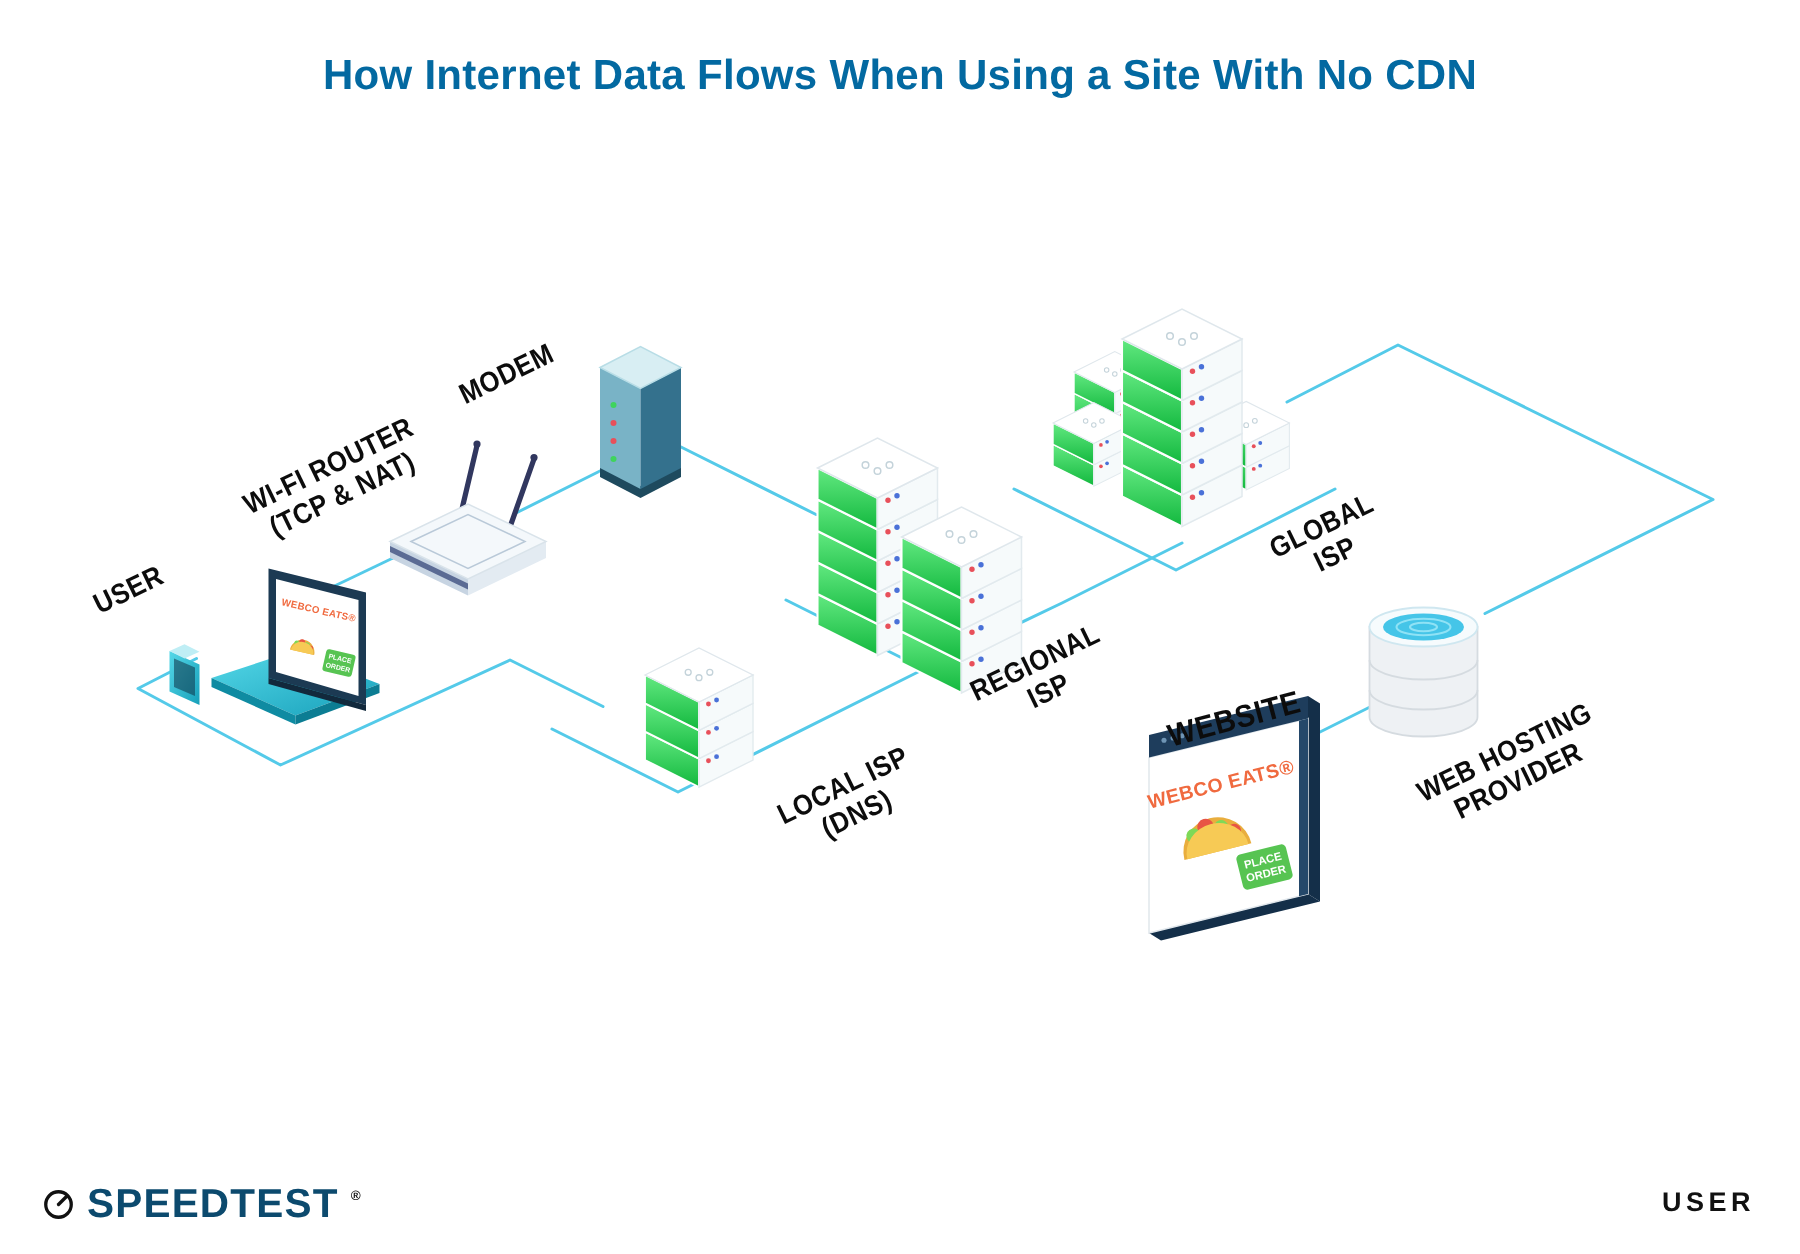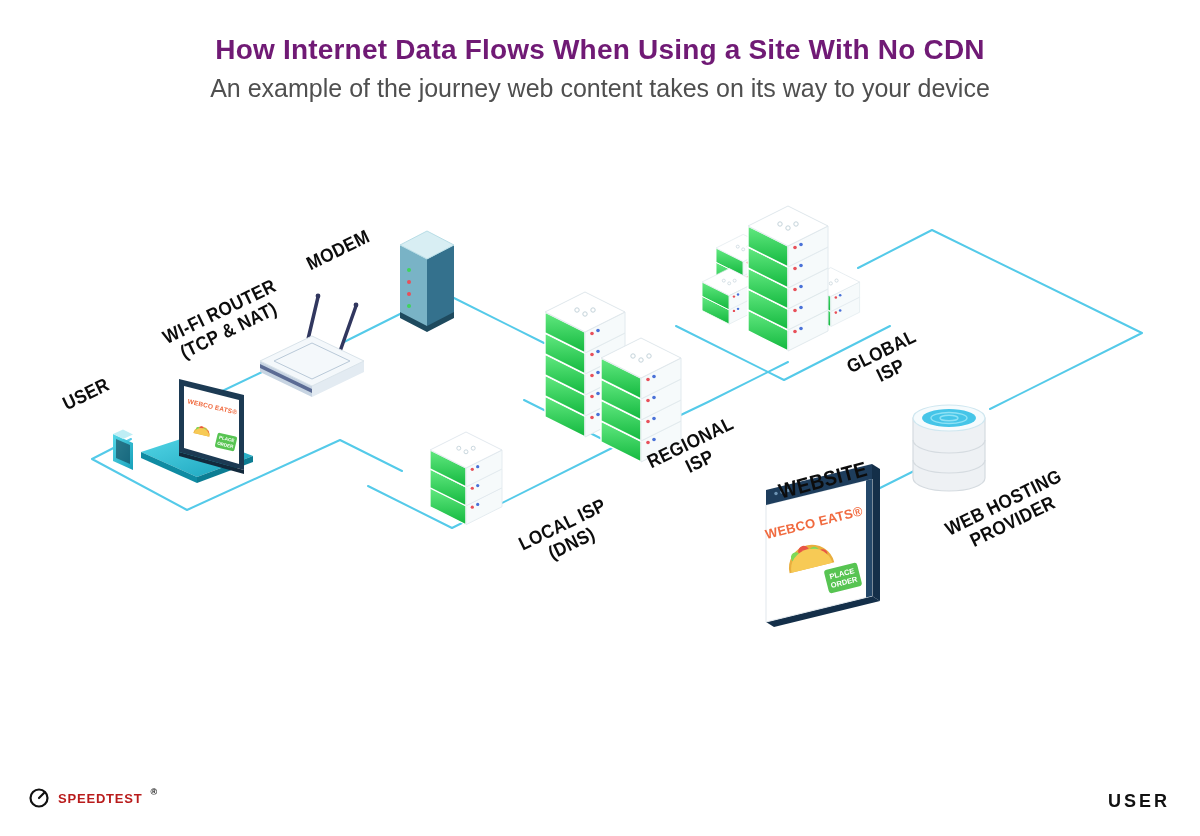--- a/index.html
+++ b/index.html
@@ -1,37 +1,36 @@
 <!DOCTYPE html>
 <html><head>
 <meta charset="utf-8">
 <style>
   html,body{margin:0;padding:0;}
   body{width:1200px;height:836px;background:#ffffff;font-family:"Liberation Sans",sans-serif;position:relative;overflow:hidden;}
   .stage{position:absolute;inset:0;}
-  .title{position:absolute;top:34px;left:0;width:100%;text-align:center;font-size:28px;font-weight:700;color:#701a75;letter-spacing:0.2px;margin:0;}
+  .title{position:absolute;top:34px;left:0;width:100%;text-align:center;font-size:28px;font-weight:700;color:#0369a1;letter-spacing:0.2px;margin:0;}
   .subtitle{position:absolute;top:74px;left:0;width:100%;text-align:center;font-size:25px;font-weight:400;color:#4f4f4f;margin:0;}
   svg.canvas{position:absolute;left:0;top:0;}
   svg text{font-family:"Liberation Sans",sans-serif;}
   .lbl{position:absolute;font-weight:700;color:#0c0c0c;text-align:center;white-space:pre-line;line-height:1.12;letter-spacing:0.4px;
        transform:translate(-50%,-50%) rotate(-26deg) scaleX(0.9);}
   .lbl.flat{transform:translate(-50%,-50%) rotate(-15deg) scaleX(0.92);}
   .footer-left{position:absolute;left:28px;top:787px;display:flex;align-items:center;gap:8px;}
-  .st-text{font-size:13px;font-weight:700;color:#b91c1c;letter-spacing:0.8px;}
+  .st-text{font-size:27px;font-weight:700;color:#0c4a6e;letter-spacing:0.8px;}
   .st-mark{font-size:9px;font-weight:700;color:#111;position:relative;top:-6px;}
   .footer-right{position:absolute;right:30px;top:791px;}
   .ookla-text{font-size:18px;font-weight:600;color:#111;letter-spacing:3px;}
 </style>
 </head>
 <body>
 
 <div class="stage">
 
   <h1 class="title">How Internet Data Flows When Using a Site With No CDN</h1>
-  <p class="subtitle">An example of the journey web content takes on its way to your device</p>
 
   <svg class="canvas" width="1200" height="836" viewBox="0 0 1200 836">
     <defs>
       <linearGradient id="gGreen" x1="0" y1="0" x2="0" y2="1">
         <stop offset="0" stop-color="#63e981"></stop>
           <stop offset="1" stop-color="#12b83e"></stop>
       </linearGradient>
       <linearGradient id="gTeal" x1="0" y1="0" x2="1" y2="1">
         <stop offset="0" stop-color="#55d8e8"></stop>
           <stop offset="1" stop-color="#17a0ba"></stop>

